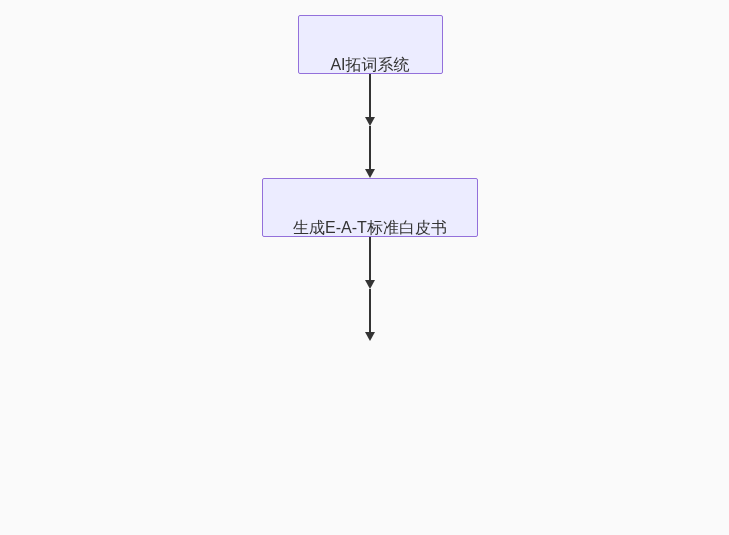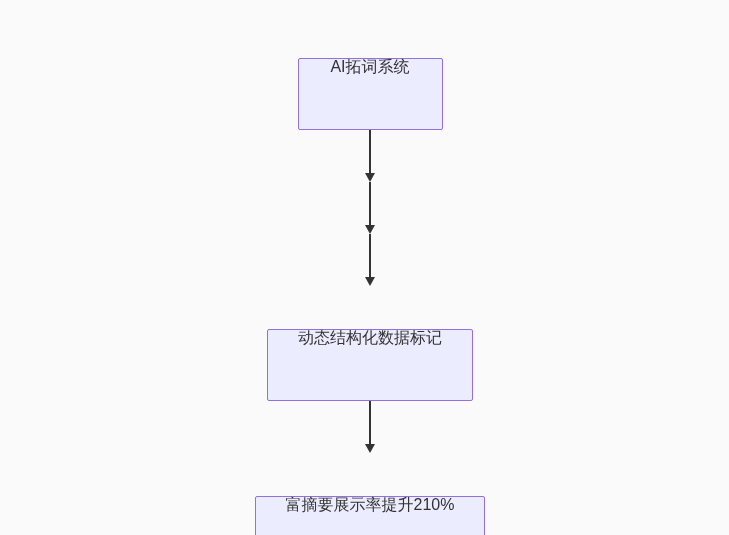--- a/index.html
+++ b/index.html
@@ -24,28 +24,27 @@
     flex-direction:column;
     align-items:center;
   }
   .node{
     background:var(--node-fill);
     border:1.5px solid var(--node-border);
     border-radius:2px;
     color:var(--node-text);
     font-size:16px;
     line-height:1;
-    height:72px;
+    height:59px;
     min-width:145px;
     padding:0 30px;
     display:flex;
-    align-items:flex-start;
+    align-items:flex-end;
     justify-content:center;
     white-space:nowrap;
-    margin-top:43px;
   }
   .arrow{
     height:52px;
     display:flex;
     flex-direction:column;
     align-items:center;
   }
   .arrow-line{
     width:2px;
     flex:1 1 auto;
@@ -72,32 +71,29 @@
     <div class="arrow-line"></div>
     <div class="arrow-head"></div>
   </div>
 
 
   <div class="arrow">
     <div class="arrow-line"></div>
     <div class="arrow-head"></div>
   </div>
 
-
-  <div class="arrow">
-    <div class="arrow-line"></div>
-    <div class="arrow-head"></div>
-  </div>
-
   <div class="node">
-    <span>动态结构化数据标记</span>
+    <span>生成E-A-T标准白皮书</span>
   </div>
 
   <div class="arrow">
     <div class="arrow-line"></div>
     <div class="arrow-head"></div>
   </div>
 
-  <div class="node">
-    <span>富摘要展示率提升210%</span>
+
+  <div class="arrow">
+    <div class="arrow-line"></div>
+    <div class="arrow-head"></div>
   </div>
+
 
 </div>
 
 </body></html>

